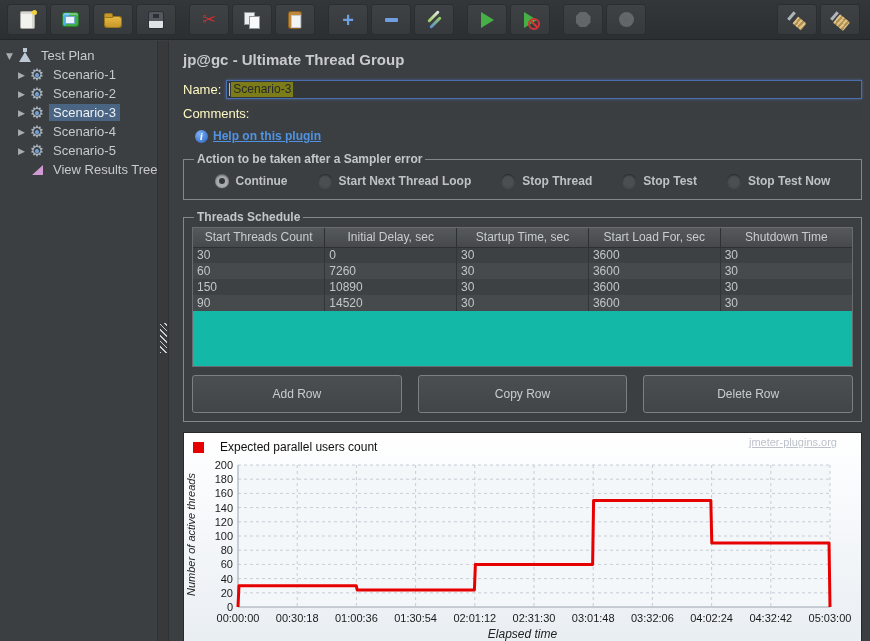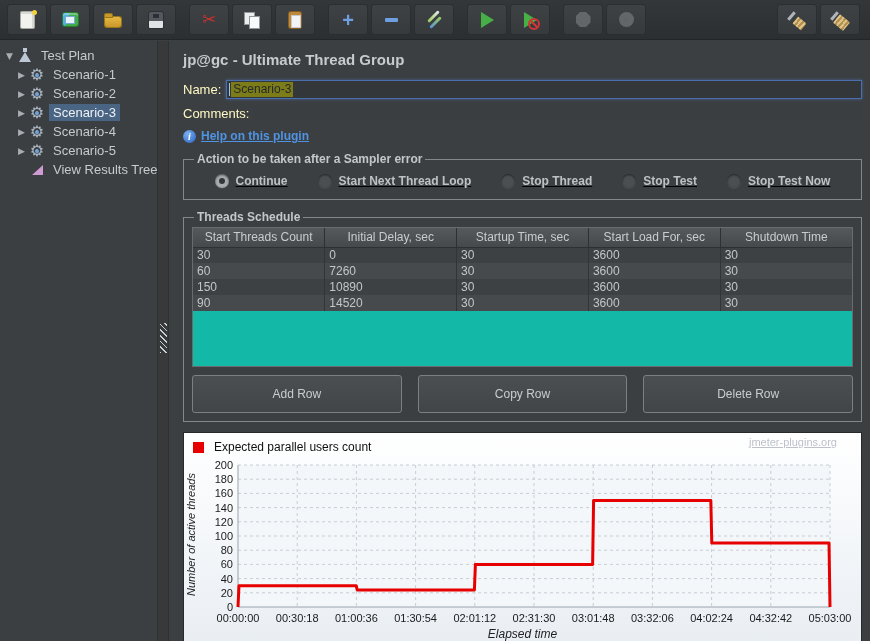--- a/index.html
+++ b/index.html
@@ -141,34 +141,34 @@
   .field-row { display:flex; align-items:center; margin-bottom:6px; }
   .flabel { font-size:13px; font-weight:normal; color:#fef9c3; margin-right:5px; }
   .name-input { flex:1; height:19px; background:#33373a;
       border:1px solid #4b6eaf; box-shadow:0 0 3px rgba(75,110,175,.8);
       display:flex; align-items:center; padding:0 2px; font-size:12px; }
   .caret { width:1px; height:13px; background:#9fc3ea; margin-right:1px; flex:0 0 1px; }
   .sel-text { background:#7c7c19; color:#26292b; padding:0 2px; line-height:15px; }
   .comments-row { margin-bottom:8px; }
   .comments-input { flex:1; height:16px; background:#3a3e40; font-size:12px; color:#c4c7c9; }
 
-  .help-row { display:flex; align-items:center; margin:2px 0 9px; }
+  .help-row { display:flex; align-items:center; margin:2px 12px 9px; }
   .info-icon { width:13px; height:13px; flex:0 0 13px; border-radius:50%;
       background:radial-gradient(circle at 35% 30%,#7ab0f0,#2a62c4);
       color:#fff; font-size:10px; font-weight:bold; font-style:italic;
       font-family:"Liberation Serif",serif;
       display:flex; align-items:center; justify-content:center; margin-right:5px; }
   .info-icon::before { content:"i"; }
   .help-link { color:#4f93e3; font-size:12px; font-weight:bold; text-decoration:underline; cursor:pointer; }
 
   fieldset.fs { border:1px solid #85888a; margin:0 0 10px; padding:1px 8px 8px; }
   fieldset.fs legend { font-size:12px; font-weight:bold; color:#c4c7c9; padding:0 3px; margin-left:2px; }
 
   .radio-row { display:flex; justify-content:center; gap:30px; padding:7px 0 3px; }
-  .radio-opt { display:flex; align-items:center; gap:7px; cursor:pointer;text-decoration:underline; }
+  .radio-opt { display:flex; align-items:center; gap:7px; cursor:pointer; }
   .radio-circle { width:14px; height:14px; flex:0 0 14px; border-radius:50%; background:#4b4f52;
       box-shadow:inset 0 1px 2px rgba(0,0,0,.55), 0 1px 0 rgba(255,255,255,.07); position:relative; }
   .radio-circle.sel { background:#a9acae; }
   .radio-circle.sel::after { content:""; position:absolute; inset:4px; background:#33363a; border-radius:50%; }
   .radio-label { font-size:12px; font-weight:bold; color:#bfc2c4; }
 
   .scroll-pane { border:1px solid #696c6e; height:140px; background:#14b8a6; overflow:hidden; margin-top:2px; }
   .sched-table { width:100%; border-collapse:collapse; table-layout:fixed; }
   .sched-table th { height:19px; background:linear-gradient(#56595b,#46494b);
       border:1px solid #2e3133; border-top:none; font-size:12px; font-weight:normal;
@@ -183,21 +183,21 @@
 
   .btn-row { display:flex; gap:16px; margin-top:8px; }
   .jbtn { flex:1; height:38px; background:linear-gradient(#4c4f52,#424547);
       border:1px solid #7d8082; border-radius:3px; color:#c9cccf; font-size:12px;
       display:flex; align-items:center; justify-content:center; cursor:pointer; }
 
   
   .chart-panel { position:relative; margin-top:10px; height:212px;
       background:linear-gradient(180deg,#ffffff 0%,#f3f6f9 55%,#e9eef3 100%);
       border:1px solid #27292b; overflow:hidden; }
-  .chart-legend { position:absolute; top:7px; left:9px; display:flex; align-items:center; gap:10px; }
+  .chart-legend { position:absolute; top:7px; left:9px; display:flex; align-items:center; gap:16px; }
   .legend-swatch { width:11px; height:11px; background:#e60000; }
   .legend-text { font-size:12px; color:#101010; }
   .watermark { position:absolute; top:3px; right:24px; font-size:11px; color:#bdc2ca;text-decoration:underline; }
   .ylabel { position:absolute; left:1px; top:28px; height:148px; width:14px;
       writing-mode:vertical-rl; transform:rotate(180deg); text-align:center;
       font-size:11px; font-style:italic; color:#222; }
   svg.plot { position:absolute; left:16px; top:26px; }
   .xlabel { position:absolute; left:0; right:0; bottom:2px; text-align:center;
       font-size:12px; font-style:italic; color:#222; }
 </style>

